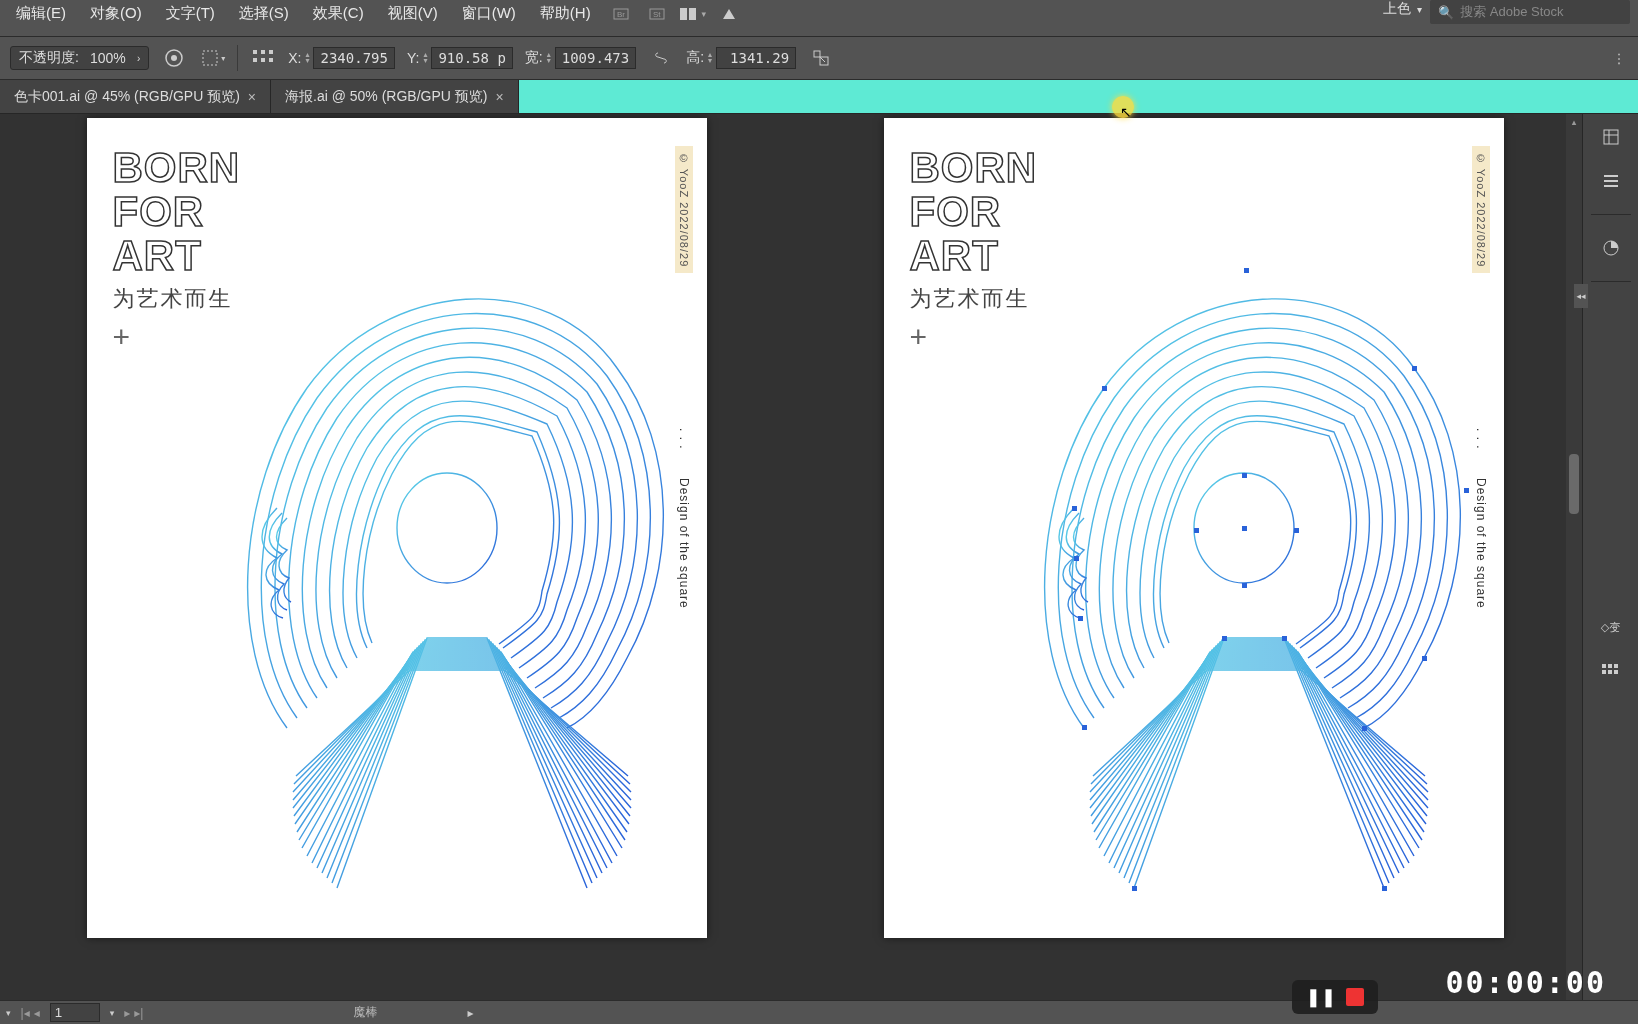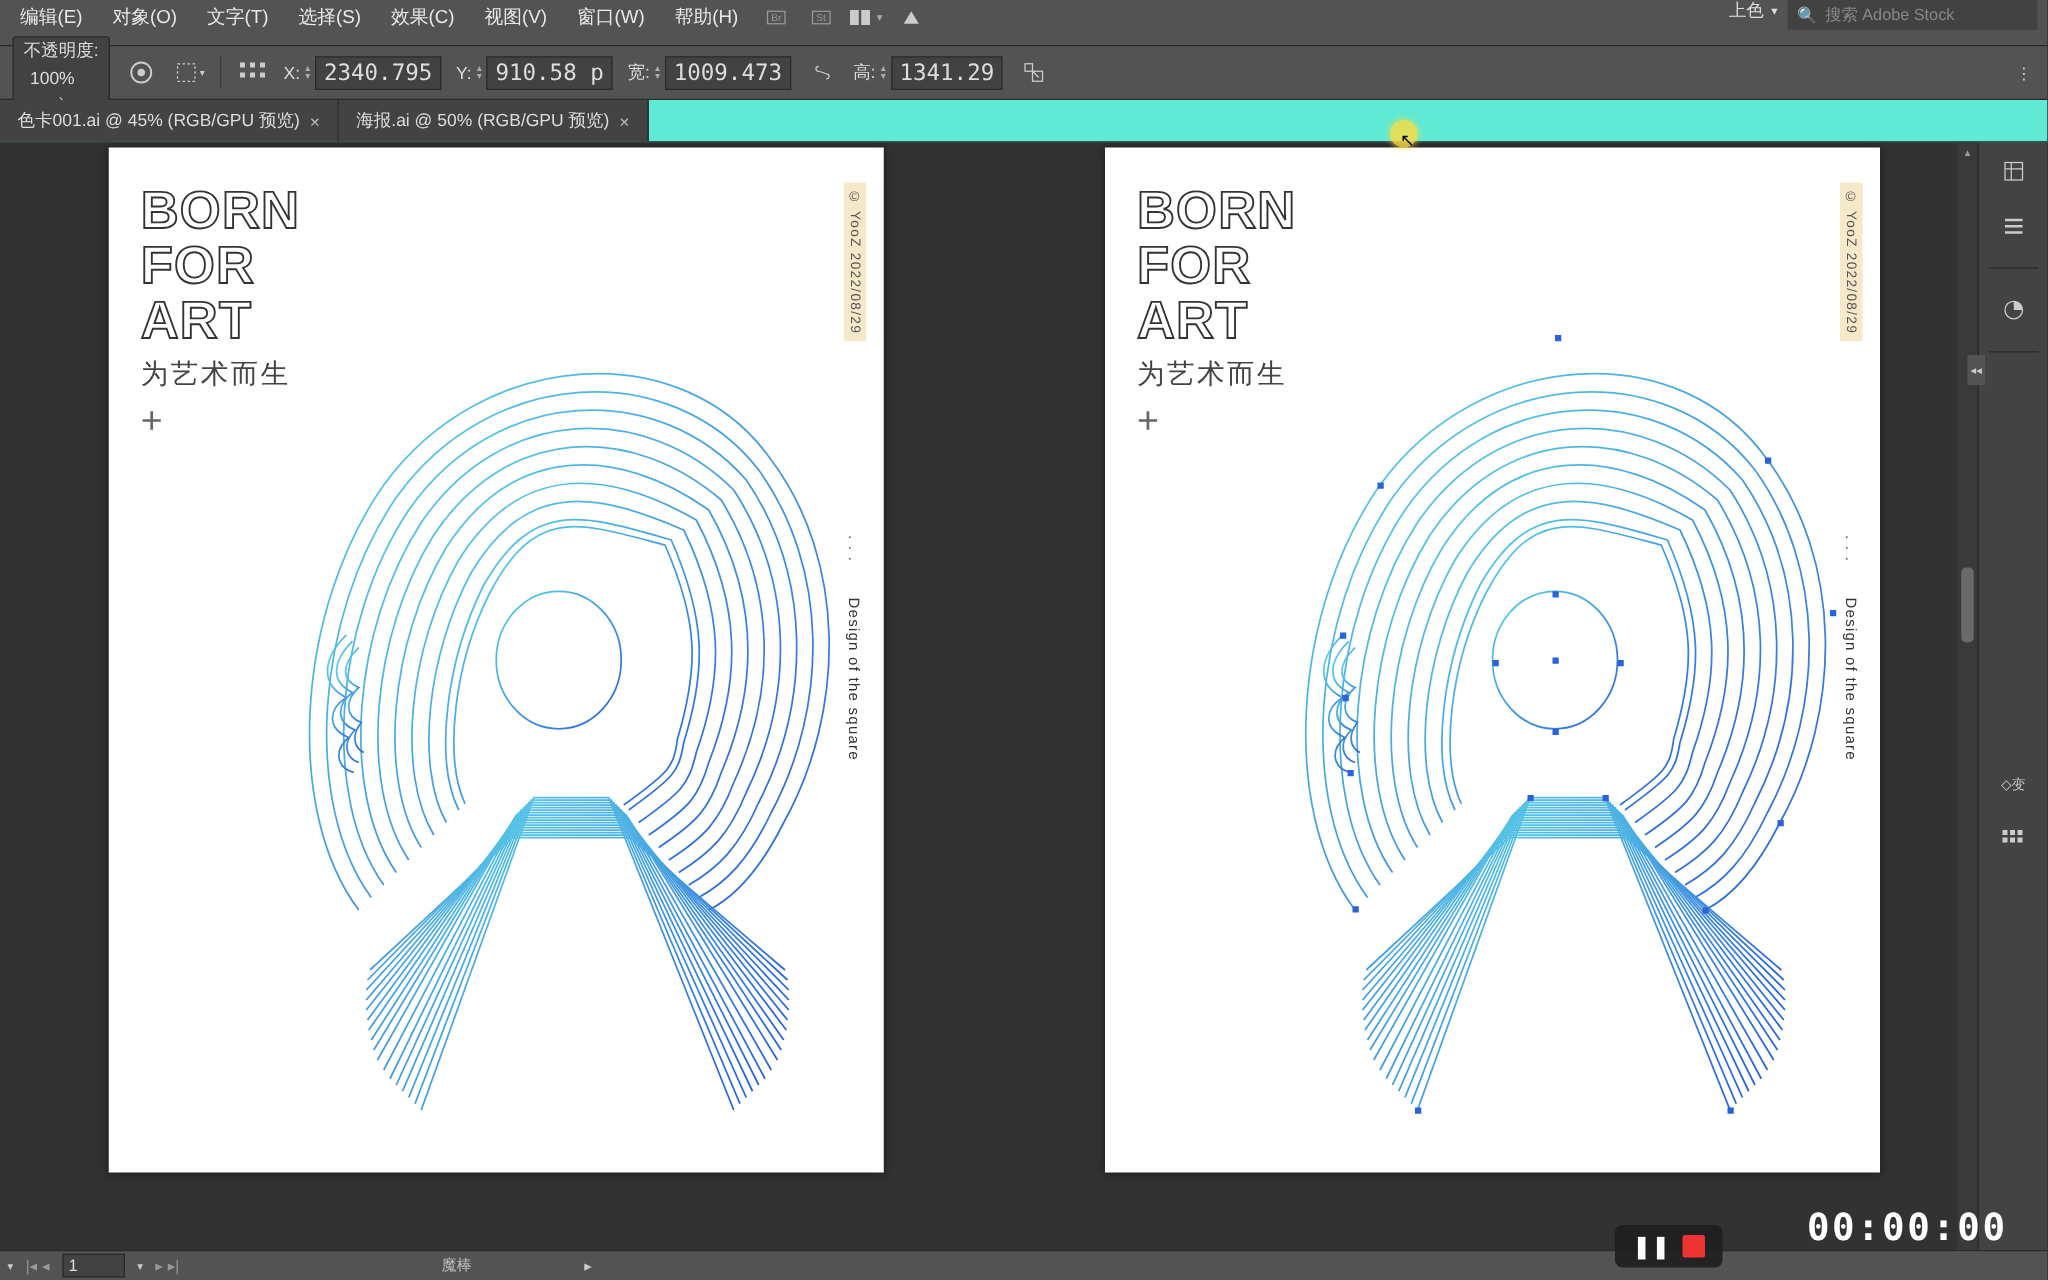--- a/index.html
+++ b/index.html
@@ -8,26 +8,26 @@
   
   .menubar { height: 36px; background: #535353; display: flex; align-items: flex-start; padding: 0 8px; gap: 8px; }
   .menubar .menuitem { padding: 4px 8px; color: #e8e8e8; font-size: 15px; cursor: default; }
   .menubar .spacer { flex: 1; }
   .menubar .icon-btn { width: 28px; height: 28px; display: flex; align-items: center; justify-content: center; color: #aaa; }
   .menubar .workspace { display:flex; align-items:center; gap:6px; color:#ddd; font-size:14px; }
   .menubar .search-box { display:flex; align-items:center; gap:6px; background:#424242; padding:3px 8px; border-radius:2px; width:200px; color:#888; font-size:13px; }
 
   
   .optionsbar { height: 44px; background: #535353; border-top:1px solid #2b2b2b; border-bottom:1px solid #2b2b2b; display:flex; align-items:center; padding:0 10px; gap:12px; }
-  .opacity-group { display:flex; align-items:center; gap:4px; background:#424242; border:1px solid #2b2b2b; border-radius:3px; padding:2px 8px; color:#ddd; font-size:14px;flex-direction:column; }
-  .opacity-group .val { width:50px; text-align:left; }
+  .opacity-group { display:flex; align-items:center; gap:4px; background:#424242; border:1px solid #2b2b2b; border-radius:3px; padding:2px 8px; color:#ddd; font-size:14px; }
+  .opacity-group .val { width:50px; text-align:center; }
   .opt-icon { width:26px; height:26px; display:flex; align-items:center; justify-content:center; color:#ccc; }
   .coord-group { display:flex; align-items:center; gap:4px; color:#ddd; font-size:14px; }
   .coord-group .lbl { font-size:14px; }
-  .coord-group .val { background:#424242; border:1px solid #2b2b2b; padding:2px 6px; min-width:80px; text-align:right; font-family:monospace; font-size:18px; }
+  .coord-group .val { background:#424242; border:1px solid #2b2b2b; padding:2px 6px; min-width:80px; text-align:right; font-family:monospace; font-size:14px; }
   .stepper { display:flex; flex-direction:column; line-height:6px; font-size:8px; color:#aaa; }
 
   
   .tabbar { height: 34px; background: #5eead4; display:flex; align-items:stretch; padding-left:0; border-bottom:1px solid #262626; }
   .tab { display:flex; align-items:center; gap:8px; padding:0 14px; background:#434343; color:#ddd; font-size:14px; border-right:1px solid #262626; }
   .tab .close { color:#bbb; font-size:14px; }
 
   
   .canvas-area { position:absolute; top:114px; left:0; right:56px; bottom:24px; background:#323232; display:flex; gap:36px; padding:4px 8px 4px 16px; overflow:hidden; }
   .artboard-wrap { flex:1; display:flex; justify-content:center; align-items:flex-start; position:relative; }

